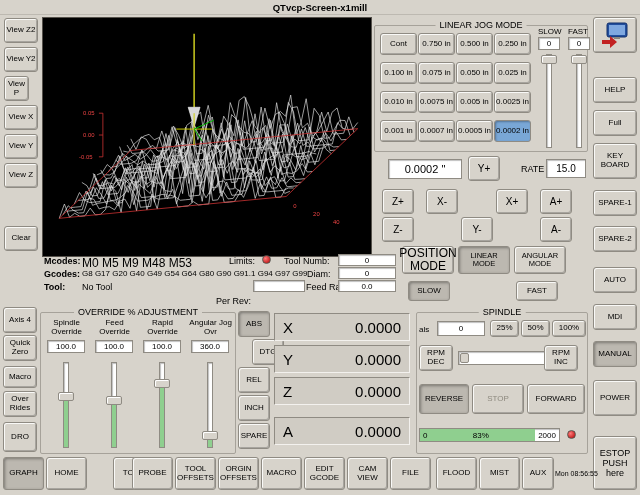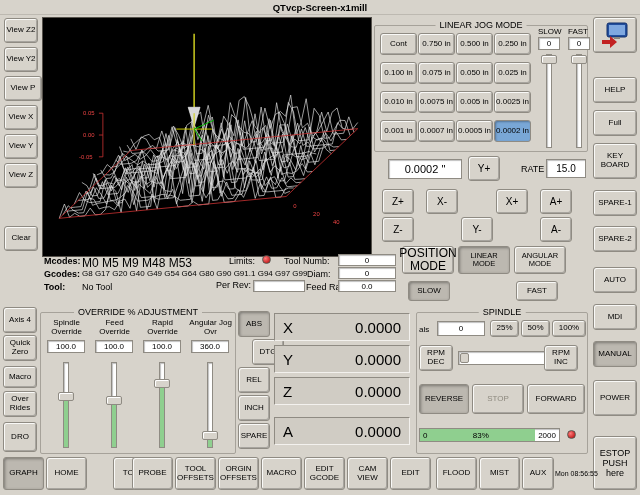--- a/index.html
+++ b/index.html
@@ -74,21 +74,21 @@
   .bar .fill { position:absolute; left:0; top:0; bottom:0; width:83%; background:#8fcf8f; }
   .bar span { position:absolute; top:1.5px; font-size:8px; }
 </style>
 </head>
 <body>
 
 <div class="titlebar">QTvcp-Screen-x1mill</div>
 
 <div class="btn" style="left:4px;top:18px;width:34px;height:25px;">View Z2</div>
 <div class="btn" style="left:4px;top:47px;width:34px;height:25px;">View Y2</div>
-<div class="btn" style="left:4px;top:76px;width:38px;height:25px;">View P</div>
+<div class="btn" style="left:4px;top:76px;width:25px;height:25px;">View P</div>
 <div class="btn" style="left:4px;top:105px;width:34px;height:25px;">View X</div>
 <div class="btn" style="left:4px;top:134px;width:34px;height:25px;">View Y</div>
 <div class="btn" style="left:4px;top:163px;width:34px;height:25px;">View Z</div>
 <div class="btn" style="left:4px;top:226px;width:34px;height:25px;">Clear</div>
 
 <div class="viewport">
   <svg id="plotsvg" width="328" height="238" viewBox="0 0 330 240">
     <g id="wire">
         <path d="M16.0,202.0 L21.2,187.6 L26.4,201.0 L31.6,196.9 L36.8,200.0 L42.0,199.4 L47.2,191.7 L52.4,198.5 L57.6,198.0 L62.8,193.0 L68.0,168.9 L73.2,175.2 L78.4,196.0 L83.6,160.5 L88.8,170.2 L94.0,194.5 L99.2,158.7 L104.4,193.5 L109.6,177.5 L114.8,192.5 L120.0,166.0 L125.2,182.4 L130.4,172.7 L135.6,190.5 L140.8,190.0 L146.0,189.5 L151.2,185.1 L156.4,188.5 L161.6,188.0 L166.8,187.5 L172.0,144.4 L177.2,165.5 L182.4,186.0 L187.6,185.5 L192.8,185.0 L198.0,176.4 L203.2,151.7 L208.4,156.5 L213.6,181.9 L218.8,166.4 L224.0,175.1 L229.2,160.1 L234.4,180.9 L239.6,180.5 L244.8,171.2" fill="none" stroke="#e0e0e0" stroke-width="0.7"></path>
         <path d="M19.8,198.4 L25.0,189.3 L30.2,193.8 L35.4,196.7 L40.6,196.4 L45.8,181.5 L51.0,182.9 L56.2,192.5 L61.4,190.9 L66.6,190.3 L71.8,193.4 L77.0,184.7 L82.2,182.6 L87.4,191.9 L92.6,164.4 L97.8,190.9 L103.0,190.4 L108.2,189.9 L113.4,146.6 L118.6,167.6 L123.8,153.5 L129.0,153.6 L134.2,187.4 L139.4,171.4 L144.6,144.1 L149.8,185.9 L155.0,158.1 L160.2,184.9 L165.4,145.7 L170.6,183.9 L175.8,183.4 L181.0,174.2 L186.2,182.4 L191.4,181.9 L196.6,173.3 L201.8,180.9 L207.0,168.9 L212.2,150.6 L217.4,179.4 L222.6,178.9 L227.8,162.7 L233.0,160.0 L238.2,169.6 L243.4,176.9 L248.6,174.7" fill="none" stroke="#e0e0e0" stroke-width="0.7"></path>
@@ -139,21 +139,21 @@
 <span class="lbl" style="left:82px;top:269px;font-size:8px;">G8 G17 G20 G40 G49 G54 G64 G80 G90 G91.1 G94 G97 G99</span>
 <span class="lbl" style="left:44px;top:282px;font-weight:bold;">Tool:</span>
 <span class="lbl" style="left:82px;top:282px;">No Tool</span>
 
 <span class="lbl" style="left:229px;top:256px;">Limits:</span>
 <div class="led" style="left:262px;top:255px;"></div>
 <span class="lbl" style="left:284px;top:256px;">Tool Numb:</span>
 <div class="sunken" style="left:338px;top:254px;width:58px;height:12px;">0</div>
 <span class="lbl" style="left:307px;top:269px;">Diam:</span>
 <div class="sunken" style="left:338px;top:267px;width:58px;height:12px;">0</div>
-<span class="lbl" style="left:216px;top:280px;">Per Rev:</span>
+<span class="lbl" style="left:216px;top:296px;">Per Rev:</span>
 <div class="sunken" style="left:253px;top:280px;width:52px;height:12px;"></div>
 <span class="lbl" style="left:306px;top:282px;">Feed Rate:</span>
 <div class="sunken" style="left:338px;top:280px;width:58px;height:12px;">0.0</div>
 
 <div class="gb" style="left:374px;top:25px;width:214px;height:127px;">
   <div class="gbt">LINEAR JOG MODE</div>
 </div>
 <div class="btn" style="left:380px;top:33px;width:37px;height:22px;">Cont</div>
 <div class="btn" style="left:418px;top:33px;width:37px;height:22px;">0.750 in</div>
 <div class="btn" style="left:456px;top:33px;width:37px;height:22px;">0.500 in</div>
@@ -324,17 +324,17 @@
 
 <div class="btn pressed" style="left:3px;top:457px;width:41px;height:33px;">GRAPH</div>
 <div class="btn" style="left:46px;top:457px;width:41px;height:33px;">HOME</div>
 <div class="btn" style="left:89px;top:457px;width:41px;height:33px;margin-left:24px;">TOOL</div>
 <div class="btn" style="left:132px;top:457px;width:41px;height:33px;">PROBE</div>
 <div class="btn" style="left:175px;top:457px;width:41px;height:33px;">TOOL OFFSETS</div>
 <div class="btn" style="left:218px;top:457px;width:41px;height:33px;">ORGIN OFFSETS</div>
 <div class="btn" style="left:261px;top:457px;width:41px;height:33px;">MACRO</div>
 <div class="btn" style="left:304px;top:457px;width:41px;height:33px;">EDIT GCODE</div>
 <div class="btn" style="left:347px;top:457px;width:41px;height:33px;">CAM VIEW</div>
-<div class="btn" style="left:390px;top:457px;width:41px;height:33px;">EDIT</div>
+<div class="btn" style="left:390px;top:457px;width:41px;height:33px;">FILE</div>
 <div class="btn" style="left:436px;top:457px;width:41px;height:33px;">FLOOD</div>
 <div class="btn" style="left:479px;top:457px;width:41px;height:33px;">MIST</div>
 <div class="btn" style="left:522px;top:457px;width:32px;height:33px;">AUX</div>
 <span class="lbl" style="left:555px;top:470px;font-size:7px;">Mon 08:56:55</span>
 
 </body></html>

